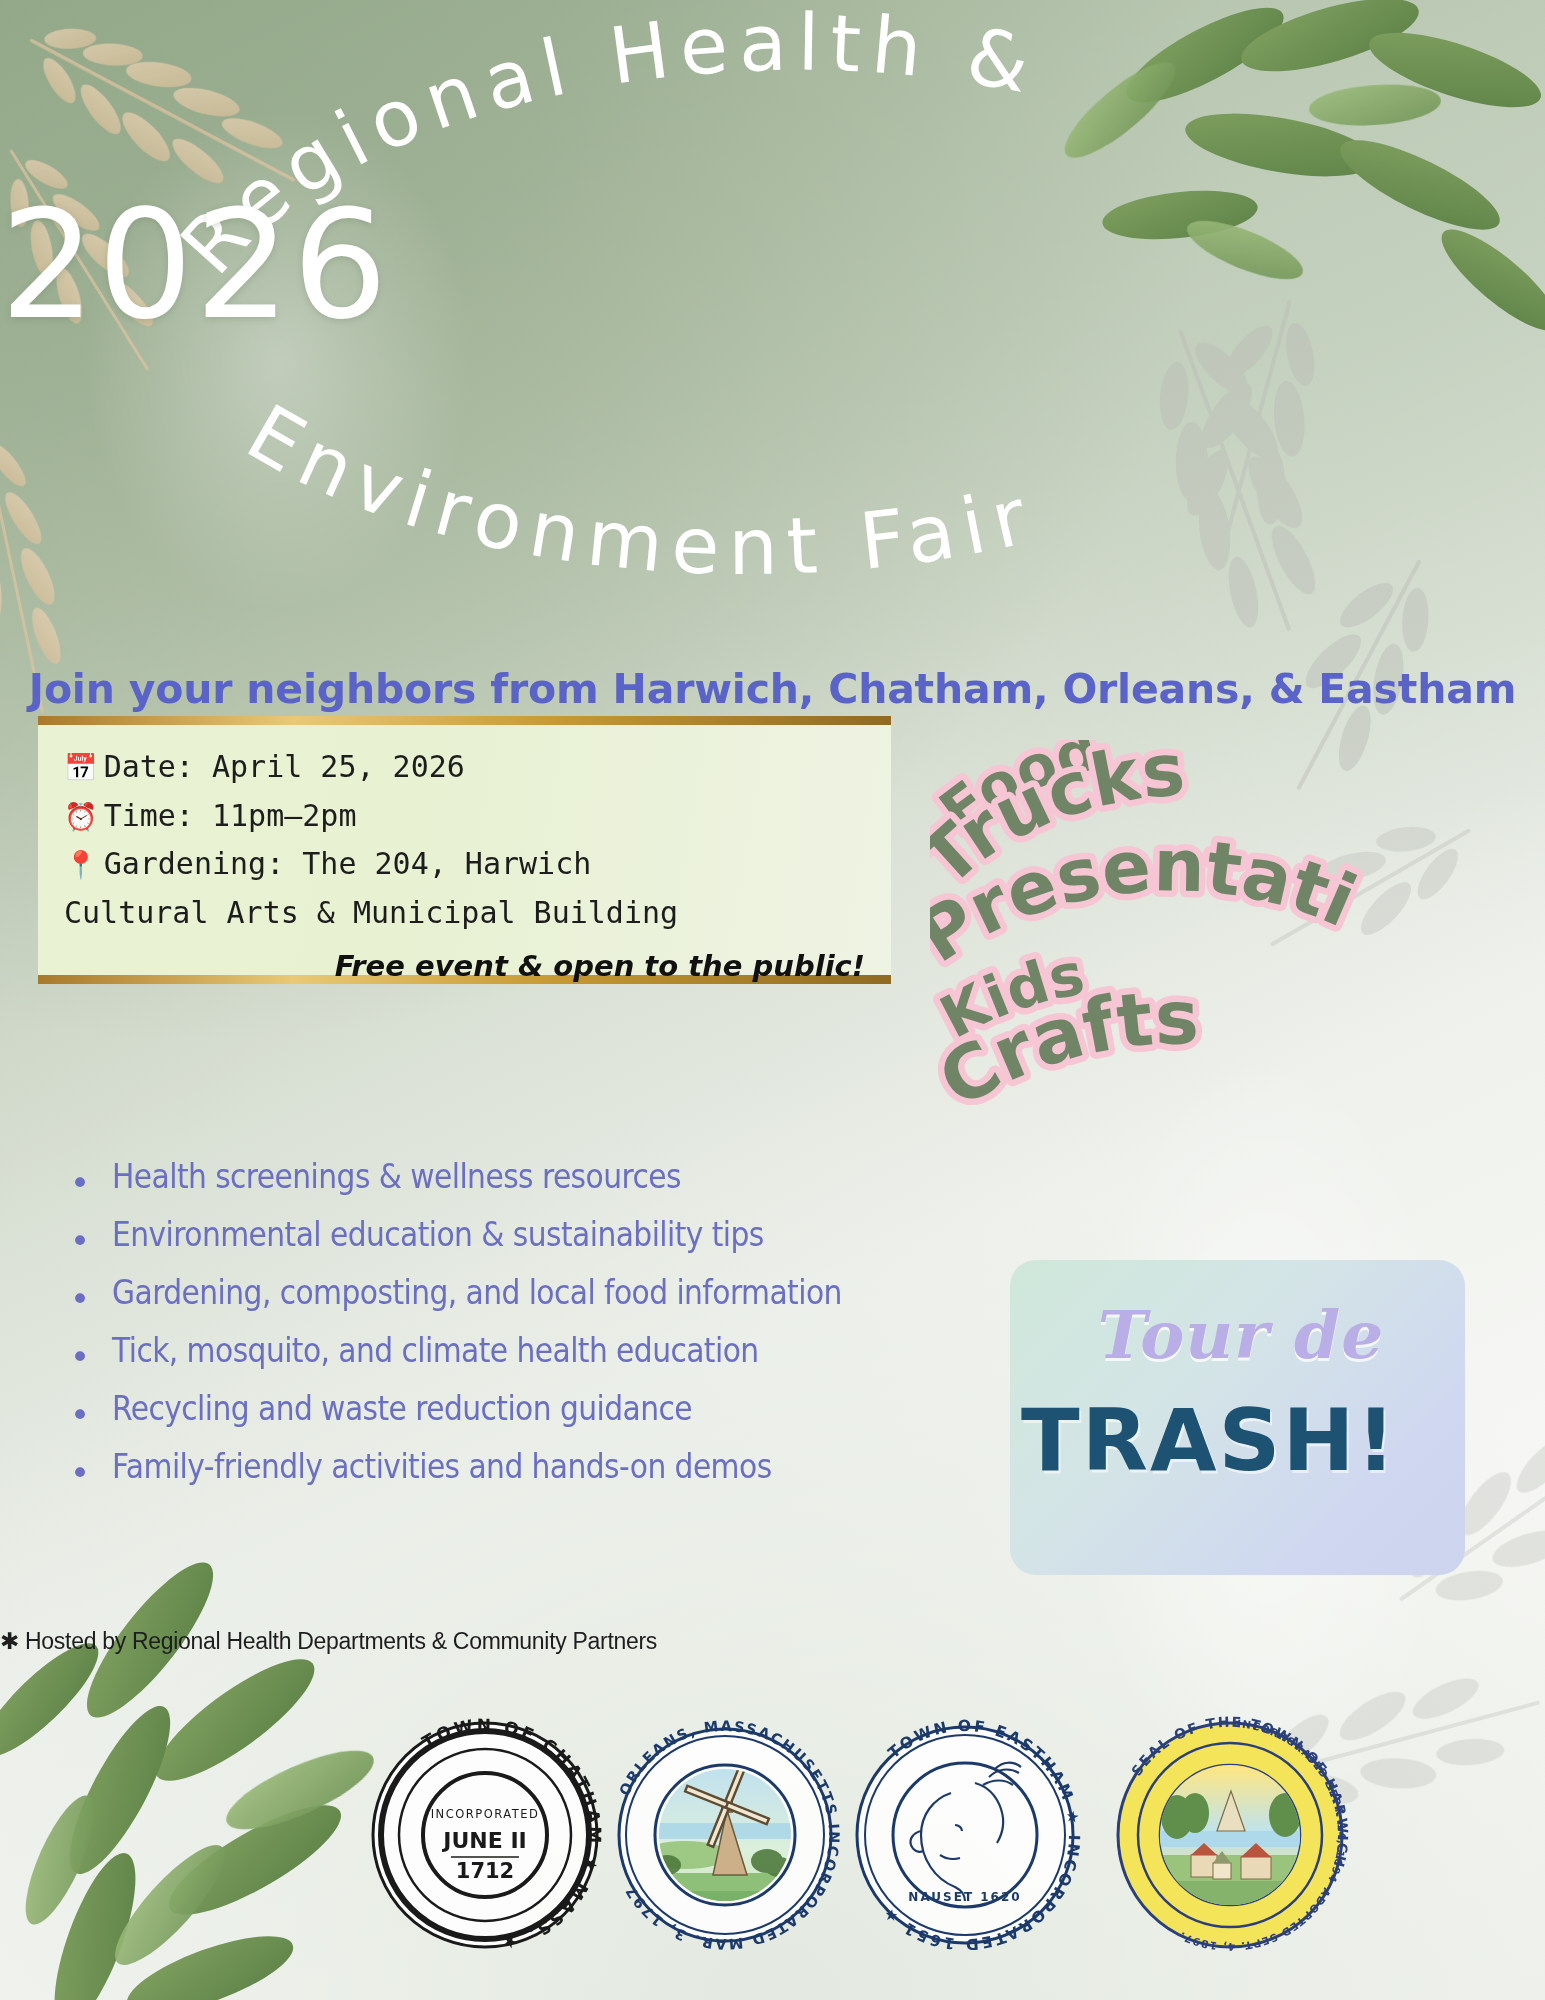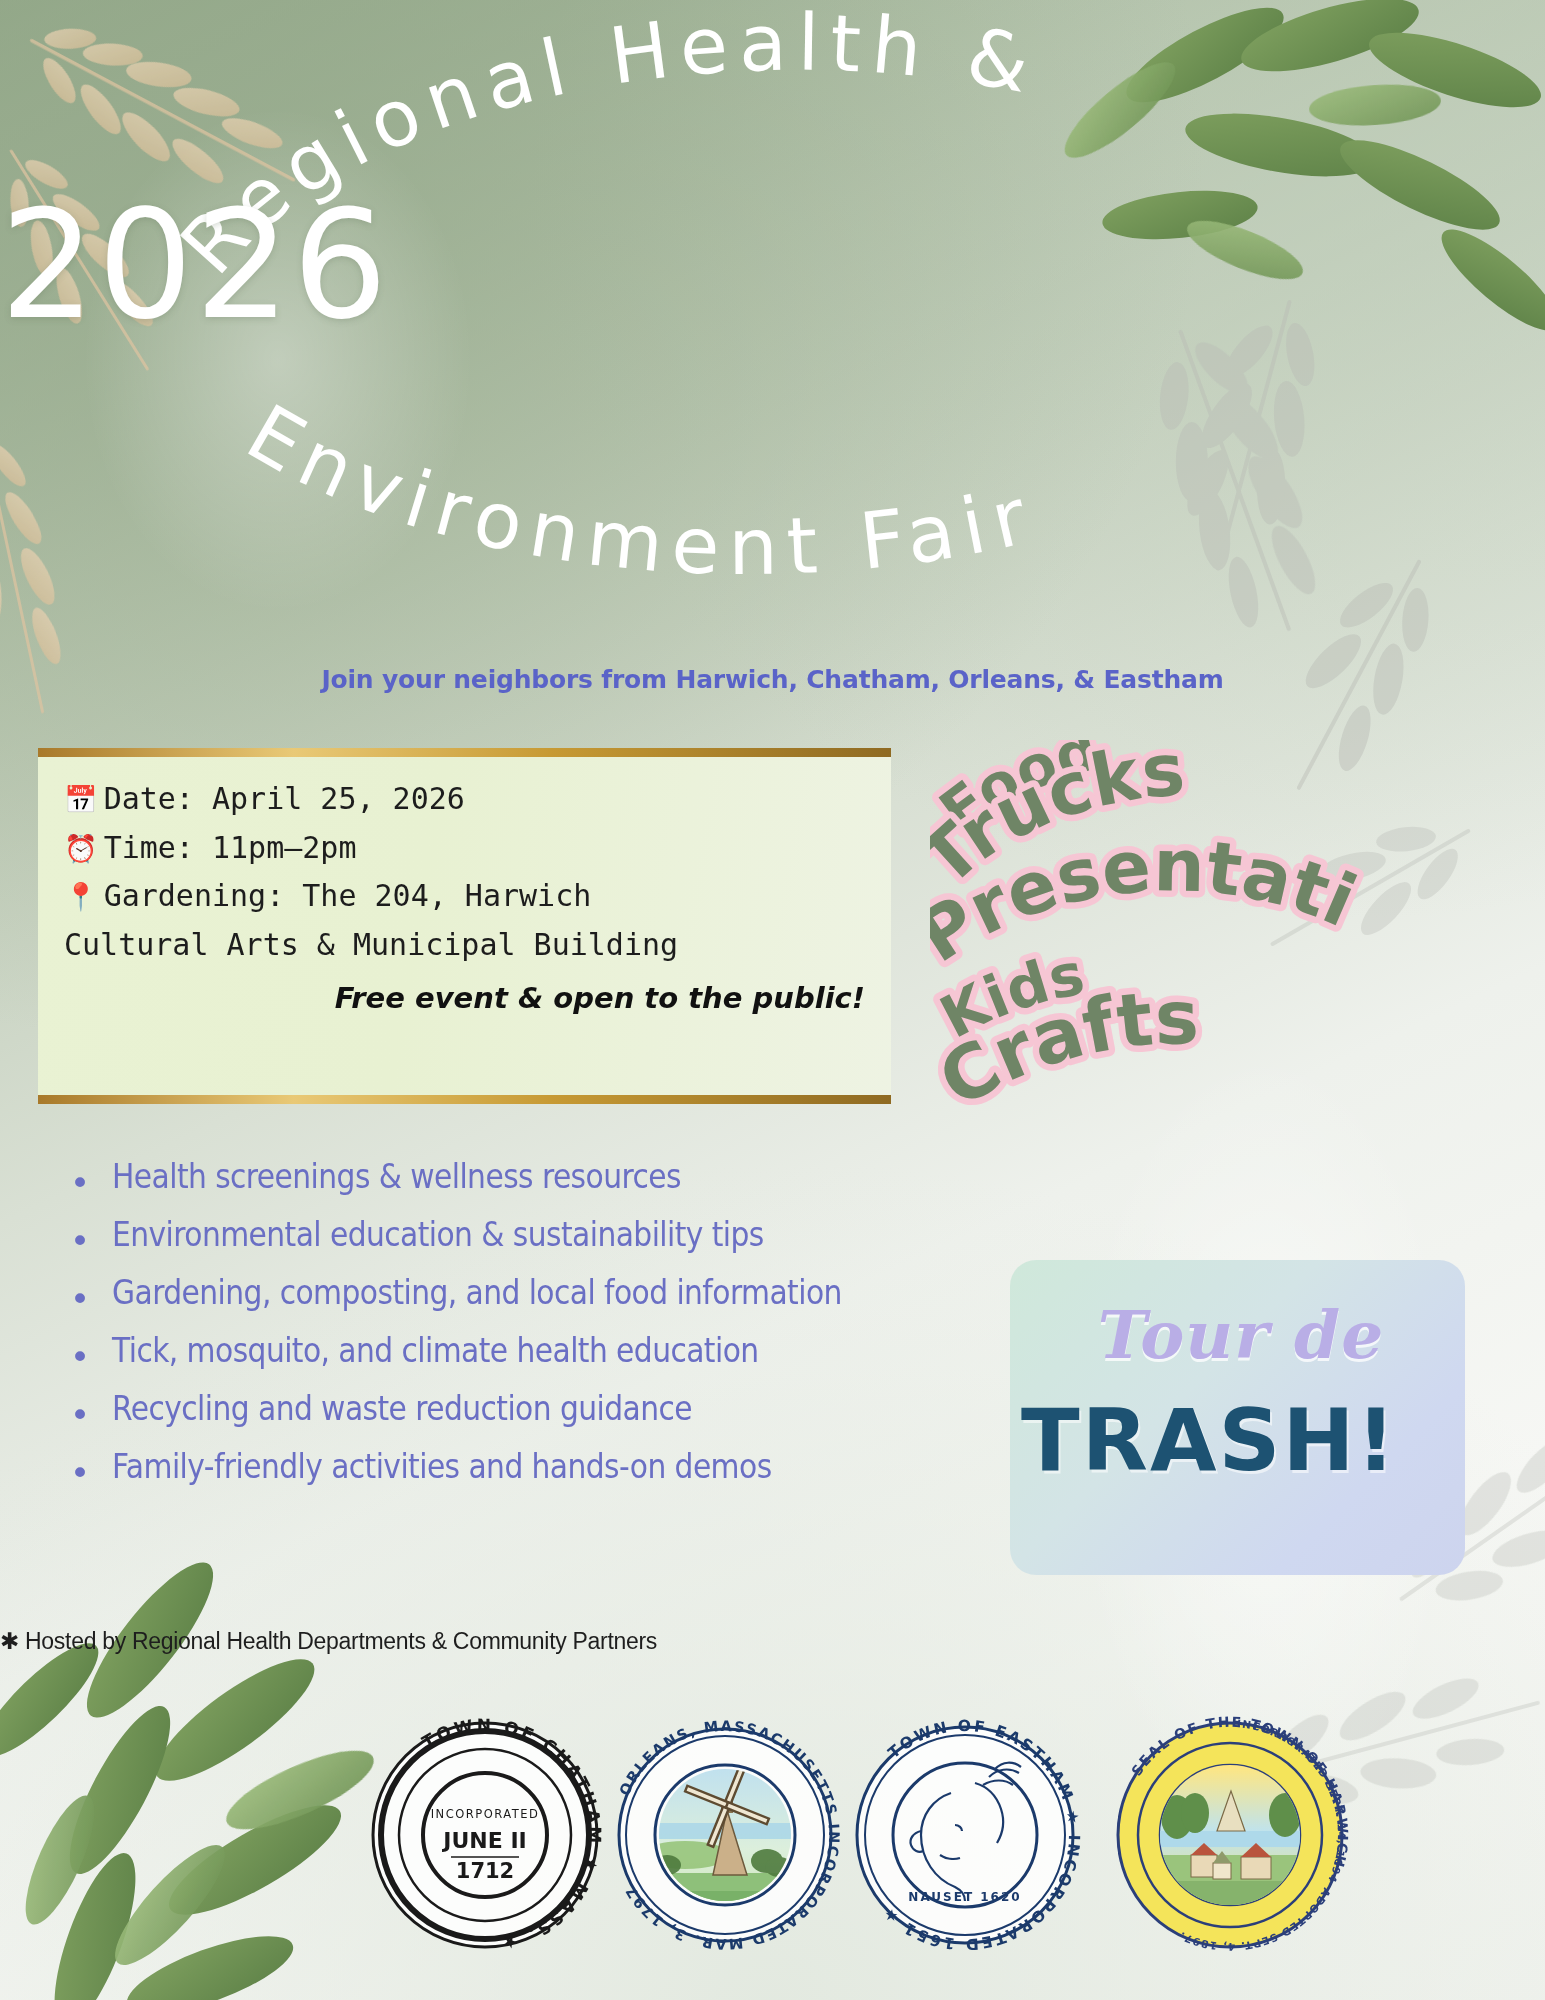--- a/index.html
+++ b/index.html
@@ -34,28 +34,28 @@
     text-align:left; color:#ffffff;
     font-family:"DejaVu Sans", sans-serif;
     font-size:150px; font-weight:400; letter-spacing:2px;
     line-height:1;
     text-shadow:0 2px 6px rgba(90,110,85,0.25);
   }
 
   
   .subtitle {
     position:absolute; left:0; right:0; top:665px; text-align:center;
-    color:#5a63c8; font-weight:bold; font-size:25px;
+    color:#5a63c8; font-weight:bold; font-size:41px;
     letter-spacing:-0.2px;
     font-family:"DejaVu Sans", sans-serif;
   }
 
   
   .info-panel {
-    position:absolute; left:38px; top:748px; width:853px; height:356px;
+    position:absolute; left:38px; top:716px; width:853px; height:268px;
     background:linear-gradient(100deg, #e9f2d3 0%, #e8f1d2 45%, #eef3e3 100%);
     border-top:9px solid transparent; border-bottom:9px solid transparent;
     border-image:linear-gradient(90deg,#a8792a,#e9c976 30%,#c79a34 60%,#8f6a22) 1;
     padding:18px 26px 8px 26px;
   }
   .info-line {
     font-family:"DejaVu Sans Mono", monospace;
     font-size:30px; color:#1d1d1d; line-height:1.62;
     white-space:nowrap;
   }

